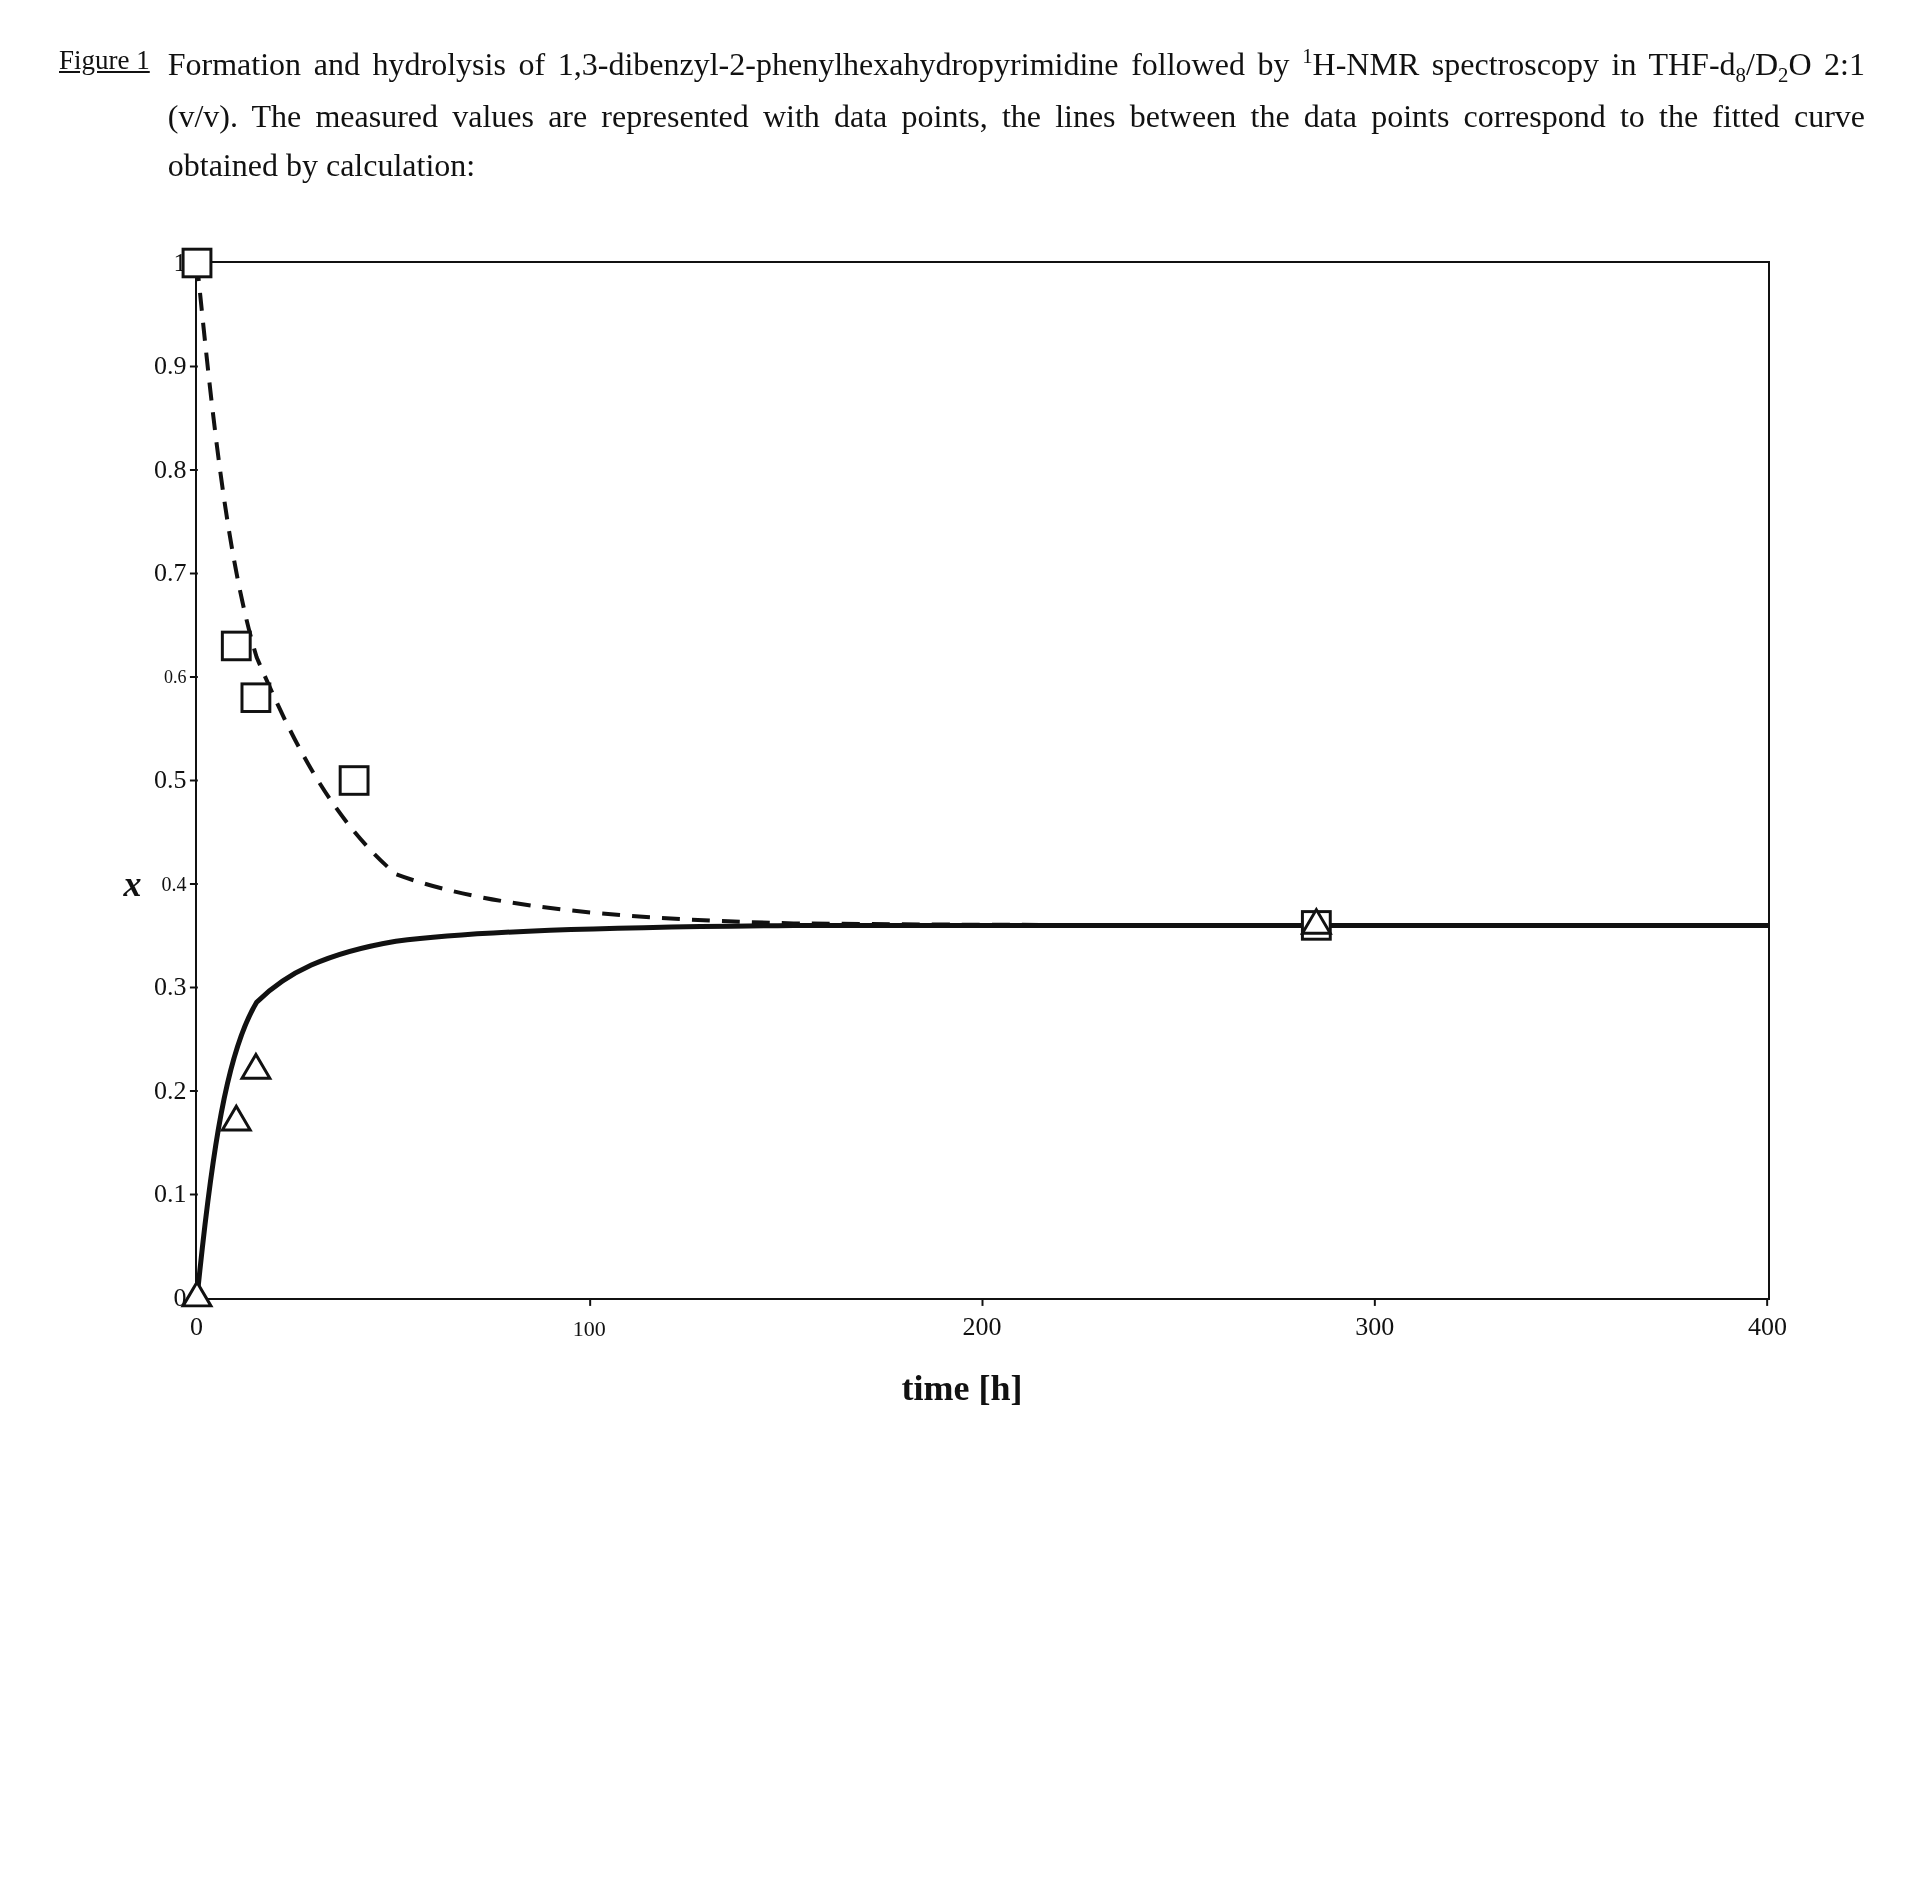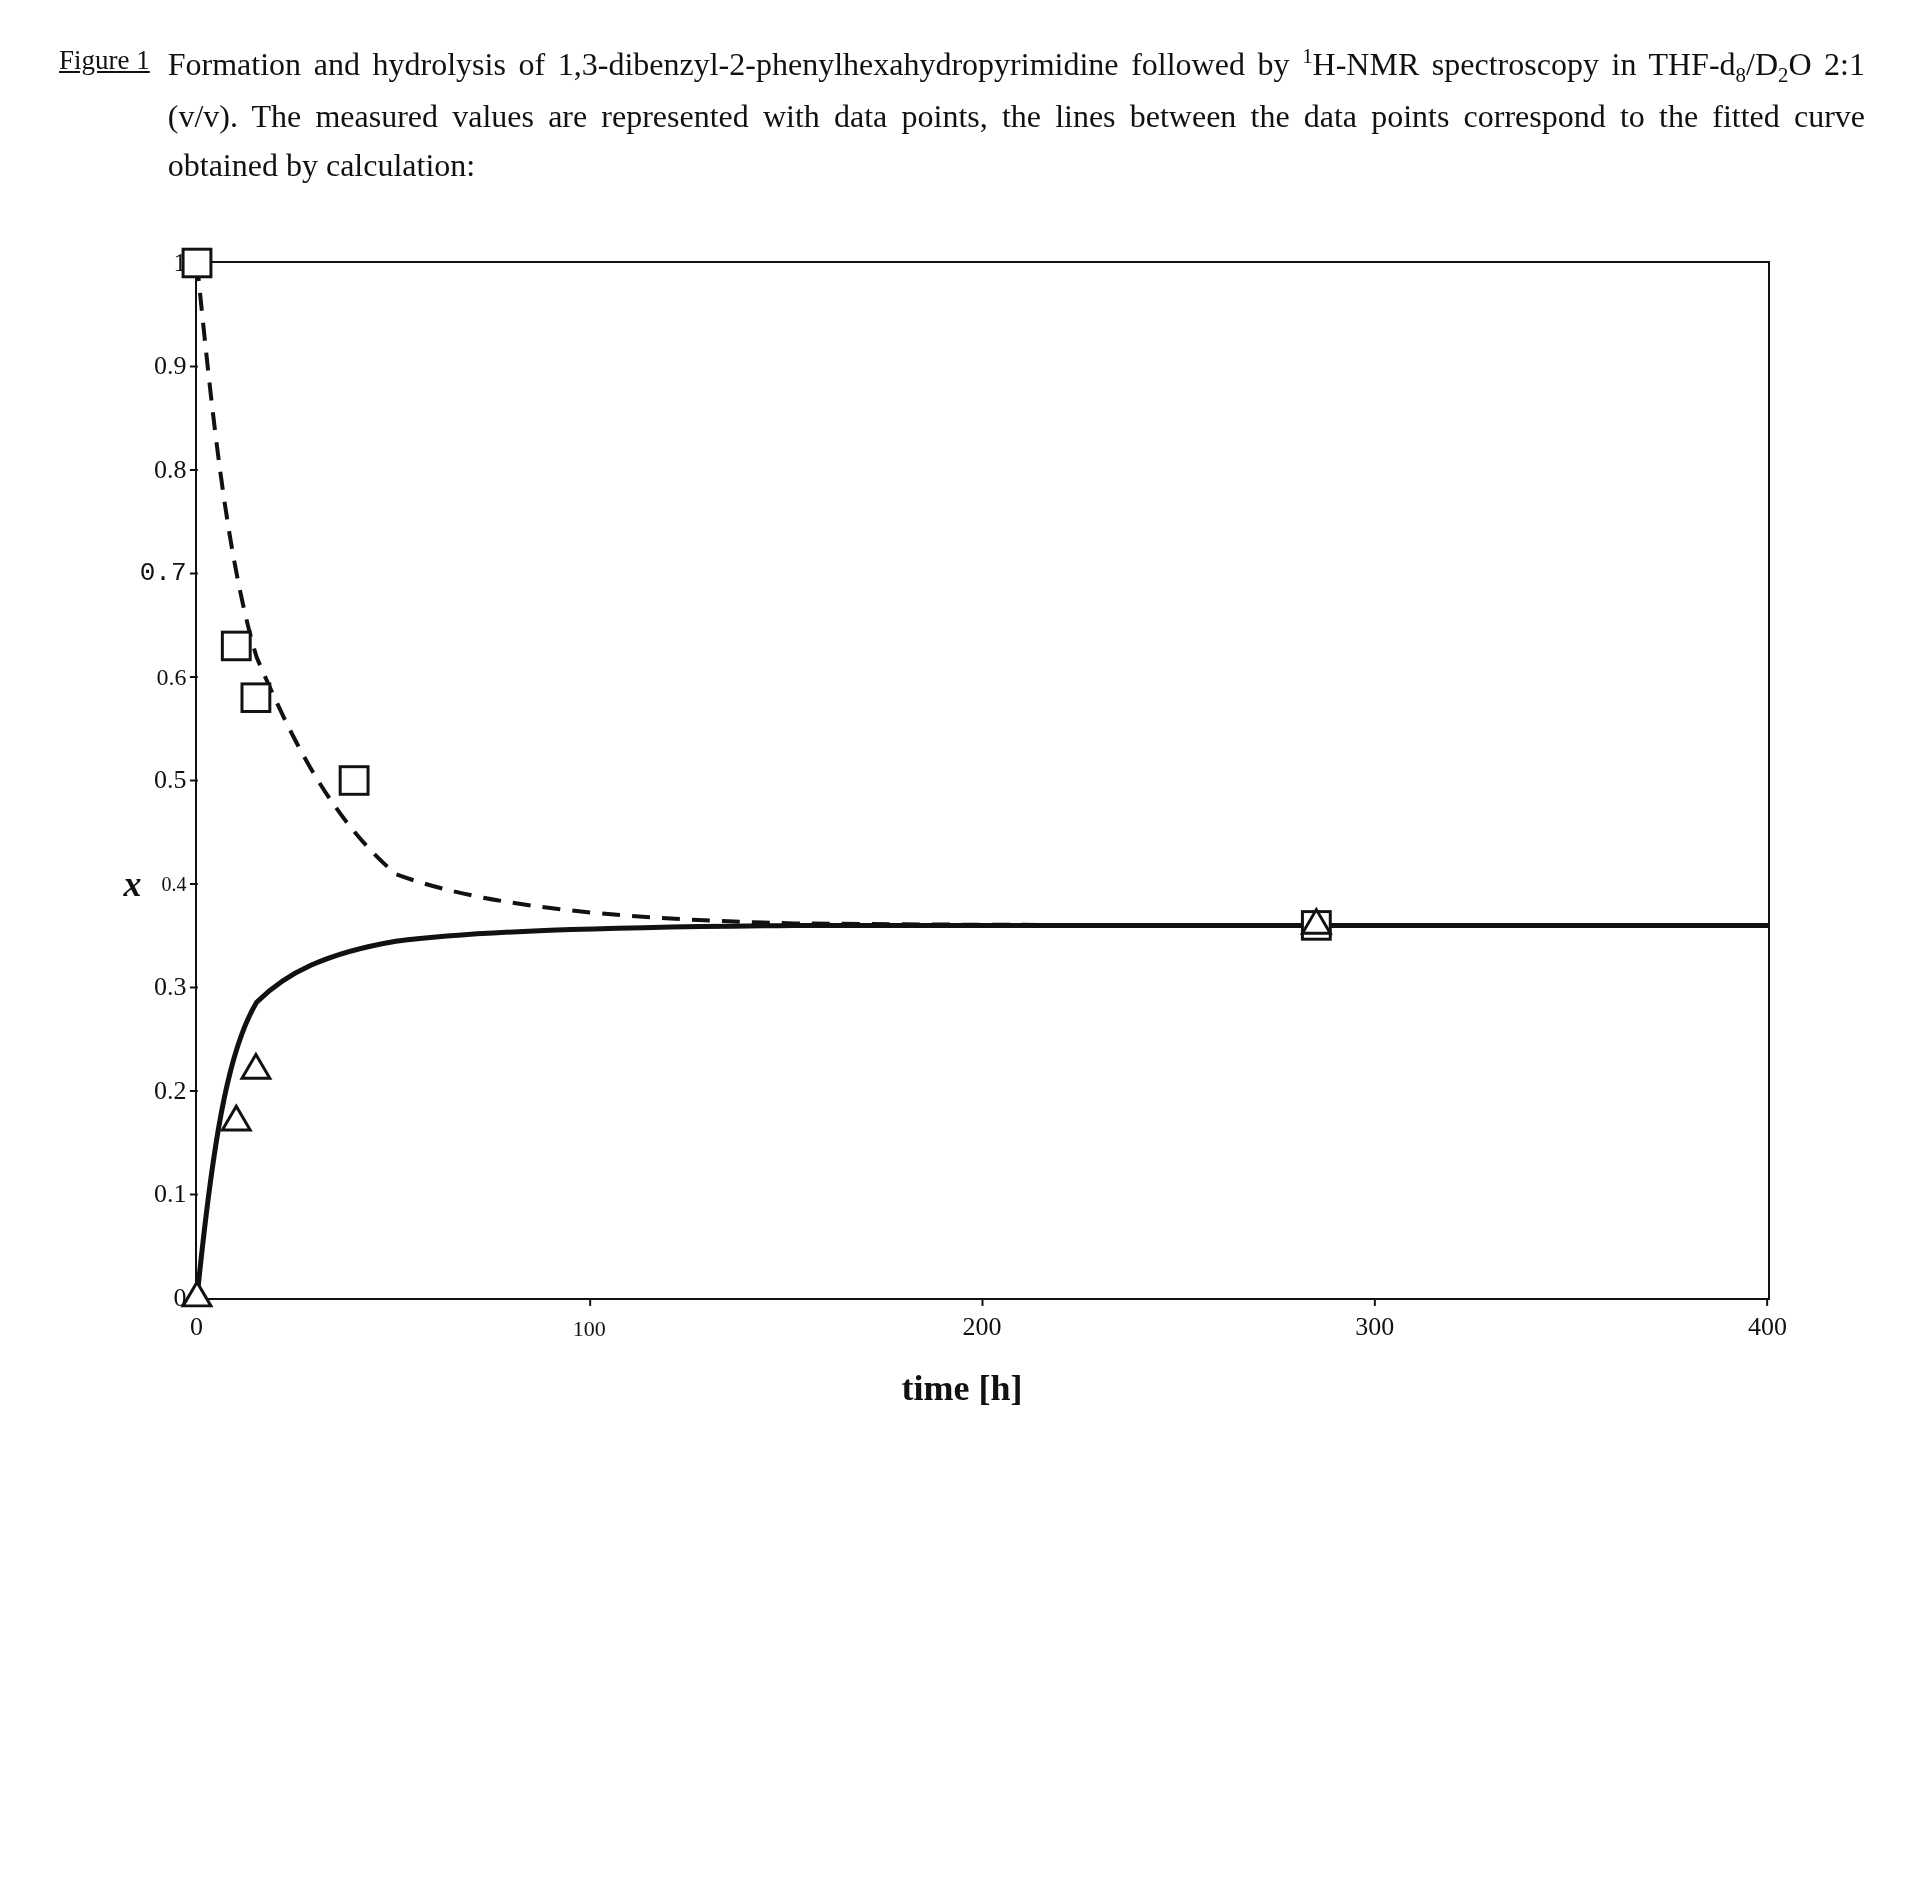--- a/index.html
+++ b/index.html
@@ -102,22 +102,22 @@
   <div class="x-axis-label" style="position:absolute; bottom:10px; left:50%; transform:translateX(-50%); font-size:36px; font-weight:bold;">time [h]</div>
 
   <div class="chart-area">
 
     <span class="y-tick-label" style="bottom:0%; right:100%; margin-right:10px; font-size:26px; position:absolute; transform:translateY(50%);">0</span>
     <span style="position:absolute; bottom:10%; right:100%; margin-right:10px; font-size:26px; transform:translateY(50%);">0.1</span>
     <span style="position:absolute; bottom:20%; right:100%; margin-right:10px; font-size:26px; transform:translateY(50%);">0.2</span>
     <span style="position:absolute; bottom:30%; right:100%; margin-right:10px; font-size:26px; transform:translateY(50%);">0.3</span>
     <span style="position:absolute; bottom:40%; right:100%; margin-right:10px; font-size:20px; transform:translateY(50%);">0.4</span>
     <span style="position:absolute; bottom:50%; right:100%; margin-right:10px; font-size:26px; transform:translateY(50%);">0.5</span>
-    <span style="position:absolute; bottom:60%; right:100%; margin-right:10px; font-size:24px; transform:translateY(50%);">0.6</span>
-    <span style="position:absolute; bottom:70%; right:100%; margin-right:10px; font-size:26px; transform:translateY(50%);font-family:Liberation Mono, monospace;">0.7</span>
+    <span style="position:absolute; bottom:60%; right:100%; margin-right:10px; font-size:18px; transform:translateY(50%);">0.6</span>
+    <span style="position:absolute; bottom:70%; right:100%; margin-right:10px; font-size:26px; transform:translateY(50%);">0.7</span>
     <span style="position:absolute; bottom:80%; right:100%; margin-right:10px; font-size:26px; transform:translateY(50%);text-align:center;">0.8</span>
     <span style="position:absolute; bottom:90%; right:100%; margin-right:10px; font-size:26px; transform:translateY(50%);">0.9</span>
     <span style="position:absolute; bottom:100%; right:100%; margin-right:10px; font-size:26px; transform:translateY(50%);">1</span>
 
     <span style="position:absolute; bottom:-44px; left:0%; font-size:26px; transform:translateX(-50%);">0</span>
     <span style="position:absolute; bottom:-44px; left:25%; font-size:22px; transform:translateX(-50%);">100</span>
     <span style="position:absolute; bottom:-44px; left:50%; font-size:26px; transform:translateX(-50%);">200</span>
     <span style="position:absolute; bottom:-44px; left:75%; font-size:26px; transform:translateX(-50%);">300</span>
     <span style="position:absolute; bottom:-44px; left:100%; font-size:26px; transform:translateX(-50%);">400</span>
 

